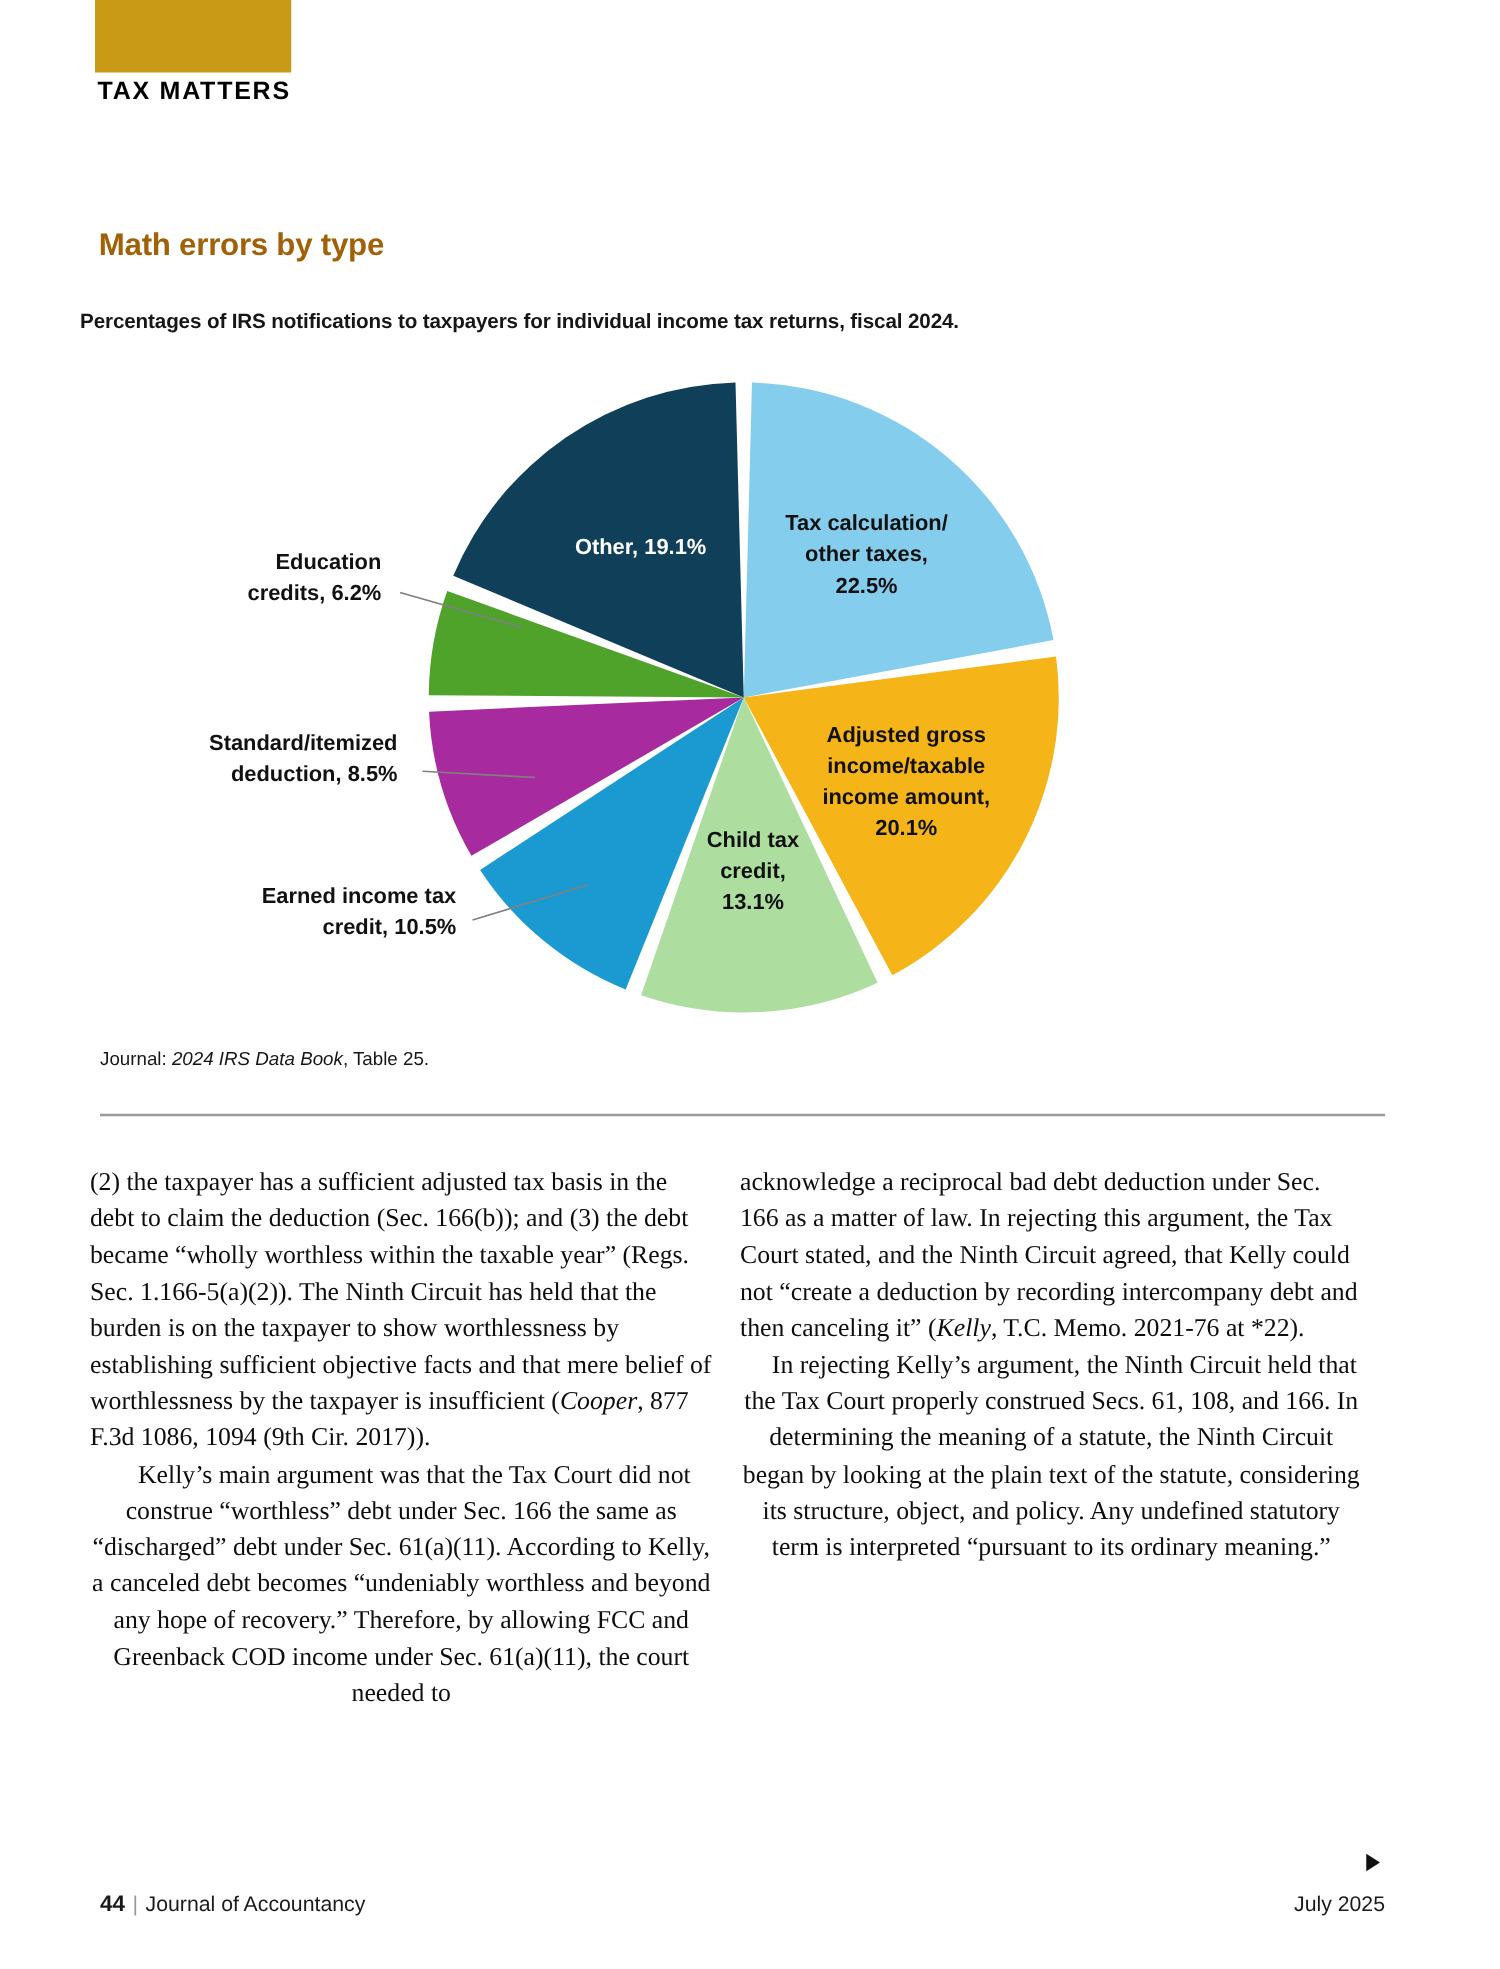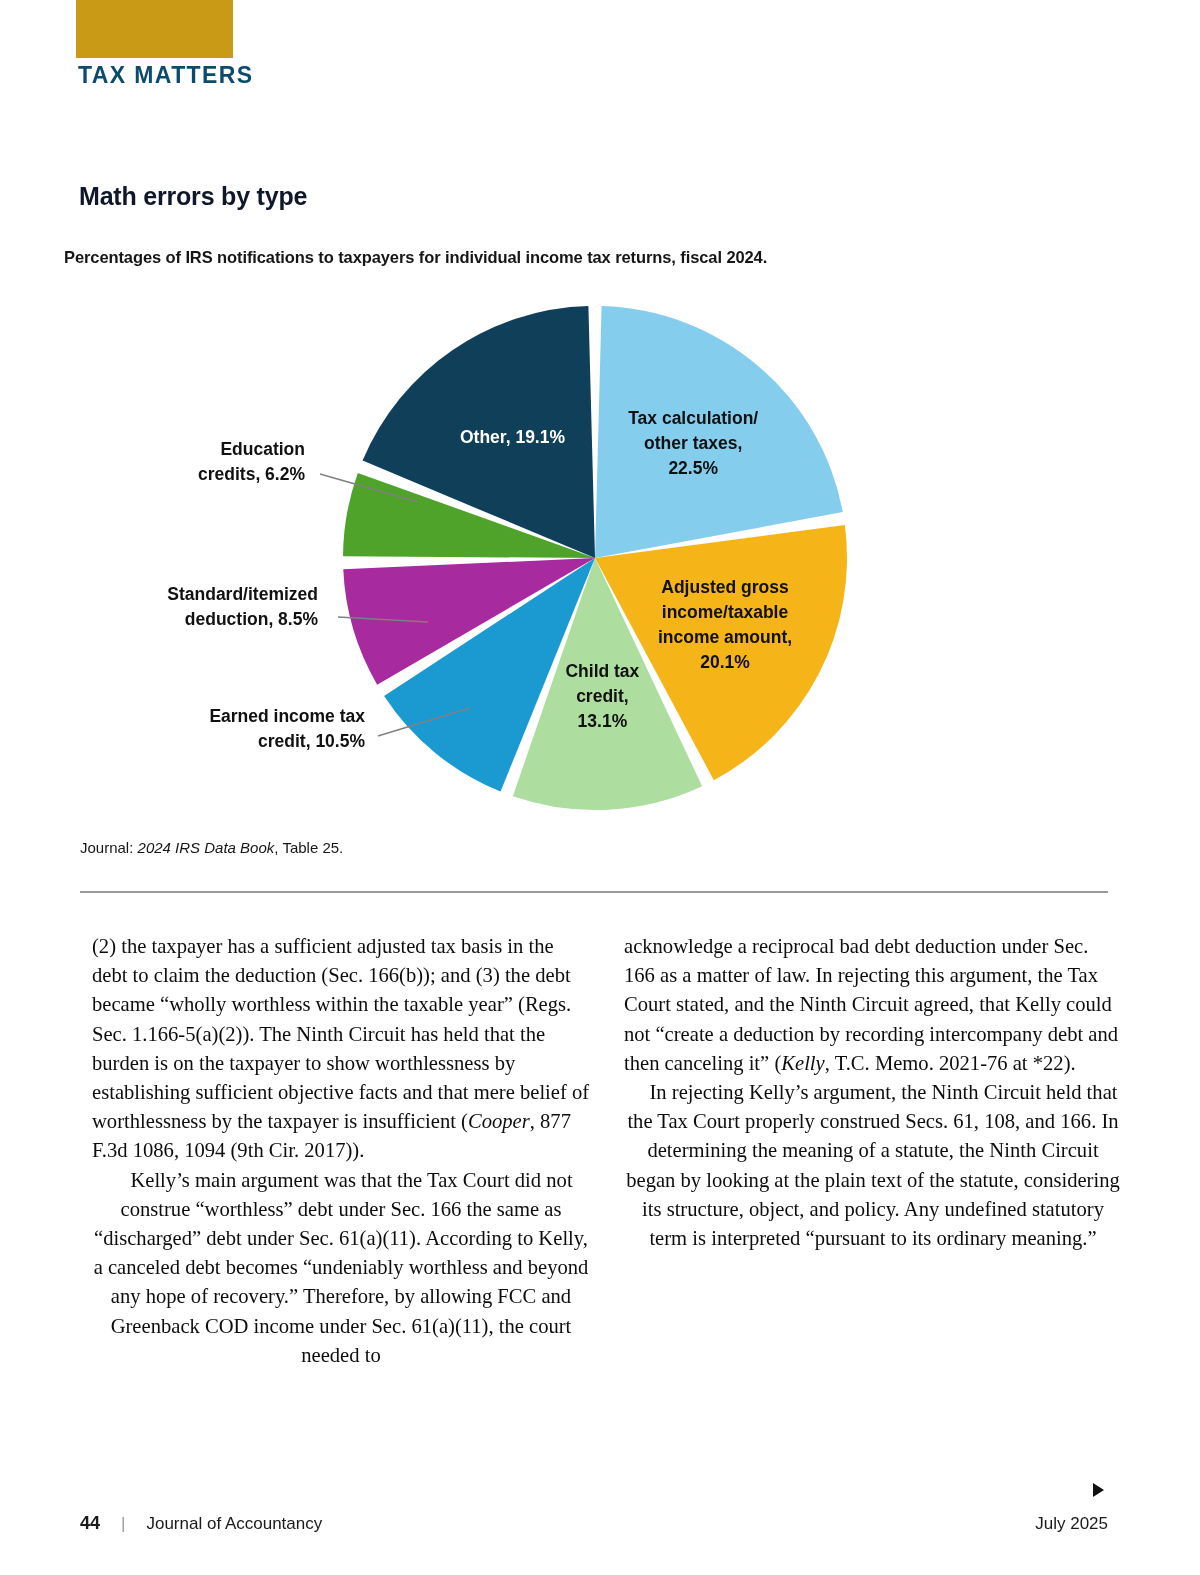--- a/index.html
+++ b/index.html
@@ -19,36 +19,36 @@
     left: 76px;
     top: 0;
     width: 157px;
     height: 58px;
     background: #c89a16;
   }
   .section-tag-label {
     position: absolute;
     left: 78px;
     top: 62px;
-    font-size: 23px;
+    font-size: 20px;
     font-weight: bold;
     letter-spacing: 1.4px;
-    color: #0c4a6e;
+    color: #000000;
     font-family: "Liberation Sans", sans-serif;
     text-align: right;
   }
 
   
   .fig-title {
     position: absolute;
     left: 79px;
     top: 182px;
     font-size: 25px;
     font-weight: bold;
-    color: #0f172a;
+    color: #a16207;
     letter-spacing: -0.2px;
   }
   .fig-subtitle {
     position: absolute;
     left: 64px;
     top: 248px;
     font-size: 16.5px;
     font-weight: bold;
     color: #161616;
     letter-spacing: -0.1px;
@@ -92,25 +92,25 @@
     left: 80px;
     top: 891px;
     width: 1028px;
     height: 2px;
     background: #9a9a9a;
   }
 
   
   .columns {
     position: absolute;
-    left: 92px;
+    left: 72px;
     top: 932px;
     width: 1030px;
     display: flex;
-    gap: 34px;
+    gap: 22px;
   }
   .col {
     width: 498px;
     font-family: "Liberation Serif", serif;
     font-size: 20.6px;
     line-height: 29.2px;
     color: #0d0d0d;
     text-align: left;
   }
   .col p { margin: 0; }
@@ -134,21 +134,21 @@
     left: 80px;
     top: 1513px;
     width: 1028px;
     display: flex;
     justify-content: space-between;
     align-items: baseline;
     font-family: "Liberation Sans", sans-serif;
     font-size: 17px;
     color: #1a1a1a;
   }
-  .footer-left { display: flex; align-items: baseline; gap: 21px; }
+  .footer-left { display: flex; align-items: baseline; gap: 6px; }
   .page-number { font-weight: bold; font-size: 18px; }
   .footer-sep { color: #999999; }
   .pub-name { font-size: 17px; }
   .issue-date { font-size: 17px; }
 </style>
 </head>
 <body>
 
 <div class="section-tag-block"></div>
 <div class="section-tag-label">TAX MATTERS</div>

